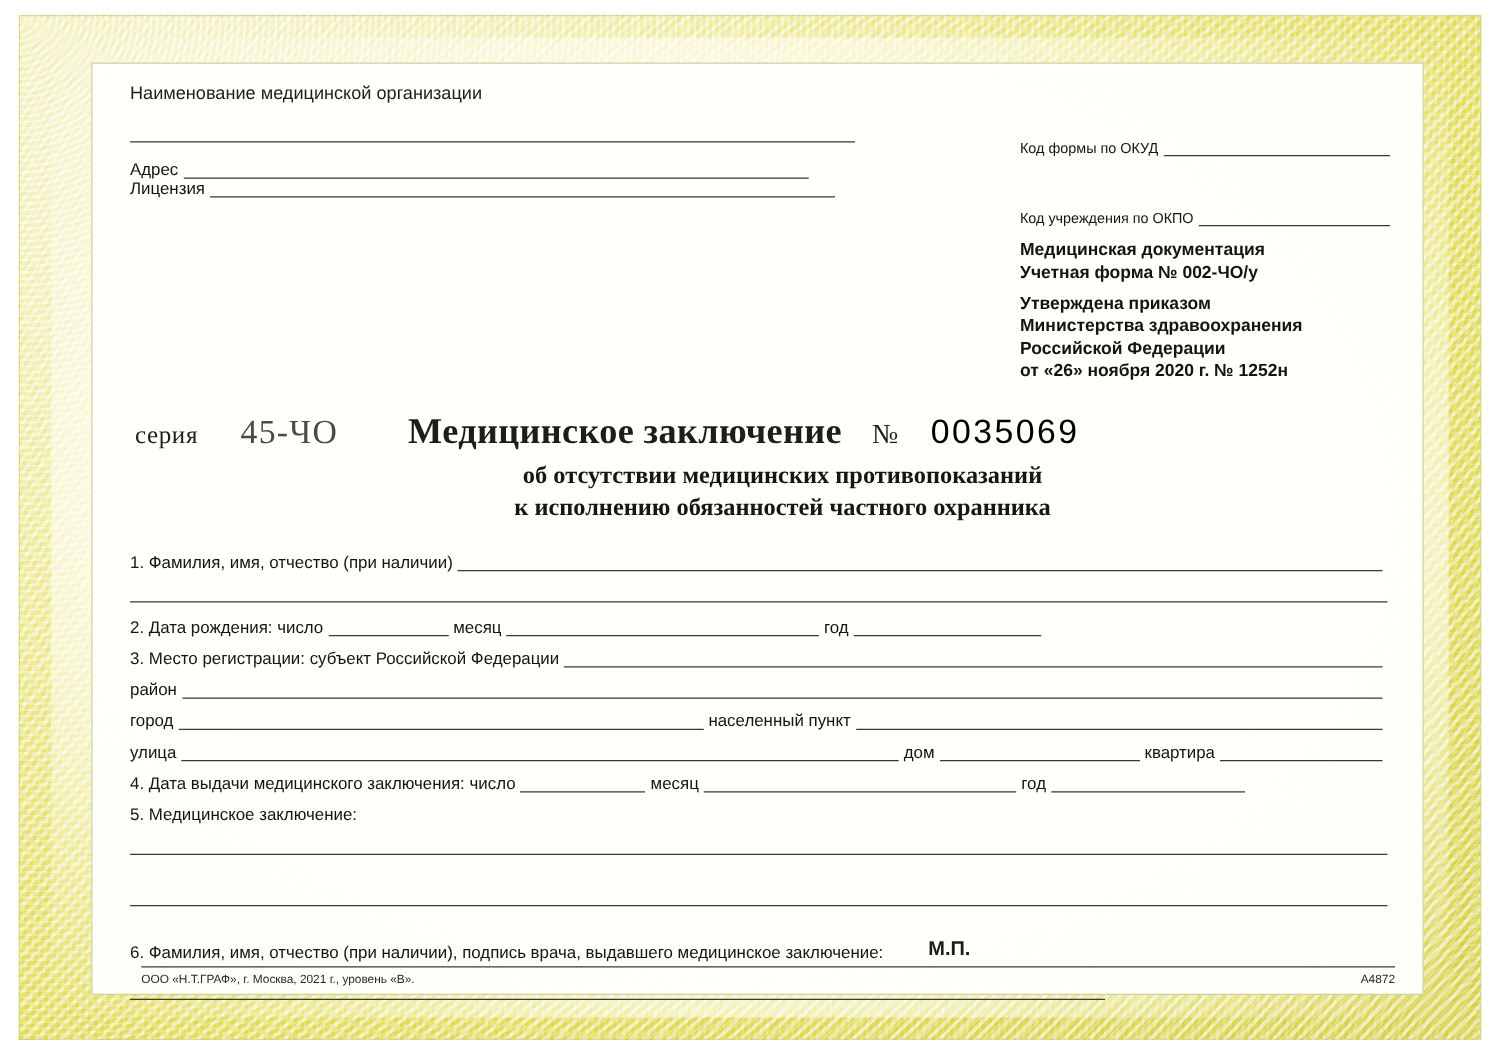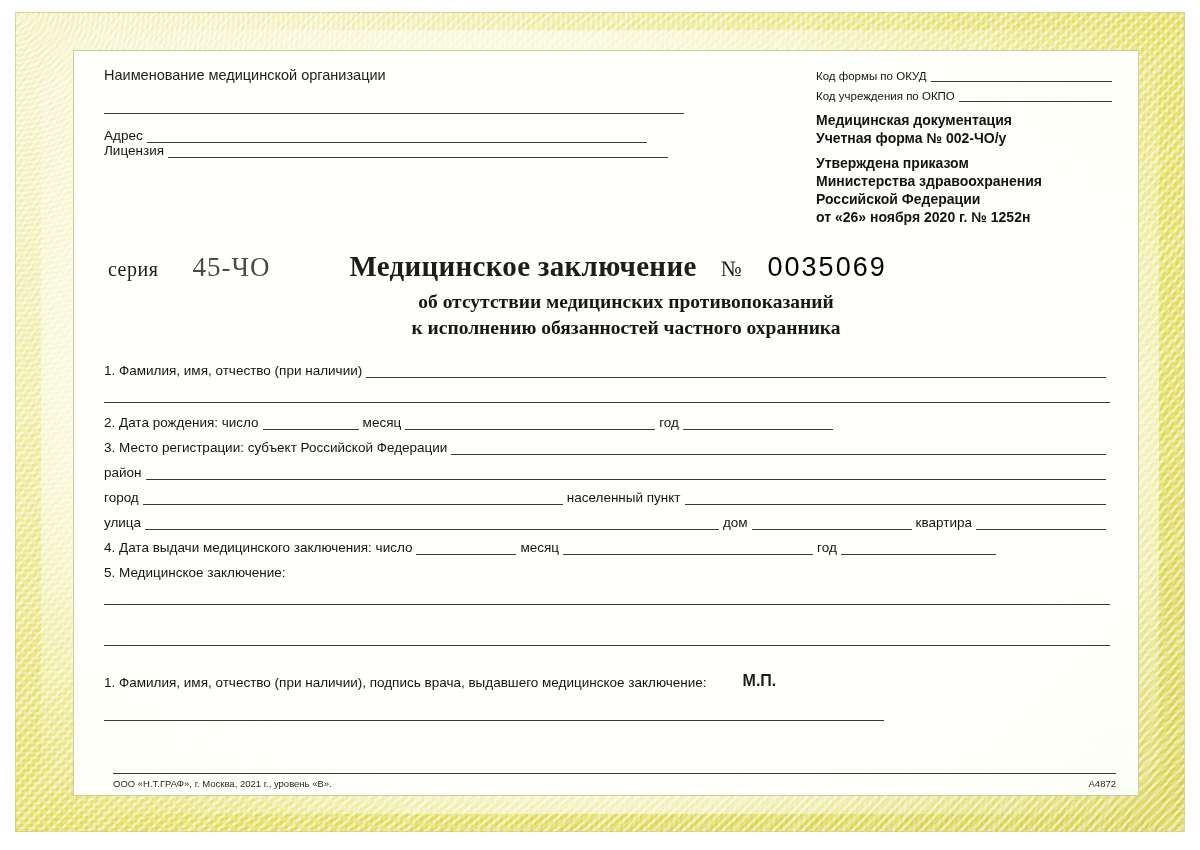--- a/index.html
+++ b/index.html
@@ -91,21 +91,21 @@
   .org-title { font-size: 14.5px; margin-bottom: 16px; }
   .head-left .blank-line { width: 580px; margin-bottom: 14px; }
   .head-left .row { }
   .head-left .row .line { max-width: 500px; }
 
   .head-right {
     width: 300px;
     text-align: left;
     padding-top: 2px;
   }
-  .codes .row { margin-bottom: 7px; }
+  .codes .row { margin-bottom: 7px; margin-top: 43px; }
   .codes .lbl { font-size: 11.5px; }
   .codes .line { height: 12px; }
   .med-doc {
     margin-top: 10px;
     font-size: 14px;
     line-height: 1.28;
     font-weight: 700;
     color: #14140f;
   }
   .med-doc .gap { display: block; height: 7px; }
@@ -126,21 +126,21 @@
     font-family: Liberation Serif, serif;
     font-size: 27px;
     color: #4b4b44;
     margin-left: 34px;
     letter-spacing: 1px;
   }
   .main-title {
     font-family: "Liberation Serif", serif;
     font-weight: 700;
     font-size: 29px;
-    margin-left: 79px;
+    margin-left: 56px;
     letter-spacing: .3px;
     white-space: nowrap;
   }
   .num-sign {
     font-family: "Liberation Serif", serif;
     font-size: 22px;
     margin-left: 24px;
   }
   .num-val {
     font-family: Liberation Sans, sans-serif;
@@ -299,21 +299,21 @@
       </div>
 
       <div class="row" style="">
         <span class="lbl">5. Медицинское заключение:</span>
       </div>
 
       <div class="blank-line f-gap-line" style="margin-bottom:26px"></div>
       <div class="blank-line f-gap-line" style="margin-bottom:26px"></div>
 
       <div class="sig-row">
-        <span class="lbl">1. Фамилия, имя, отчество (при наличии), подпись врача, выдавшего медицинское заключение:</span>
+        <span class="lbl">6. Фамилия, имя, отчество (при наличии), подпись врача, выдавшего медицинское заключение:</span>
         <span class="mp">М.П.</span>
       </div>
       <div class="blank-line" style="margin-top:16px; width:780px"></div>
     </div>
 
     <div class="footer">
       <span>ООО «Н.Т.ГРАФ», г. Москва, 2021 г., уровень «В».</span>
       <span>А4872</span>
     </div>
 

